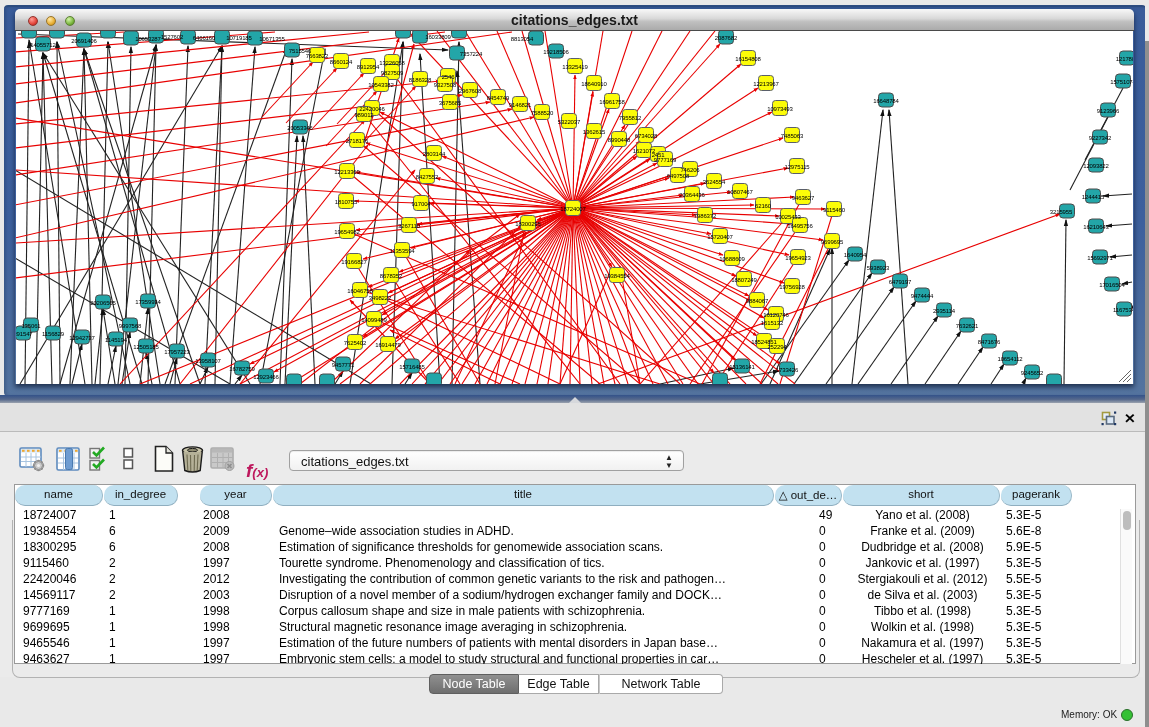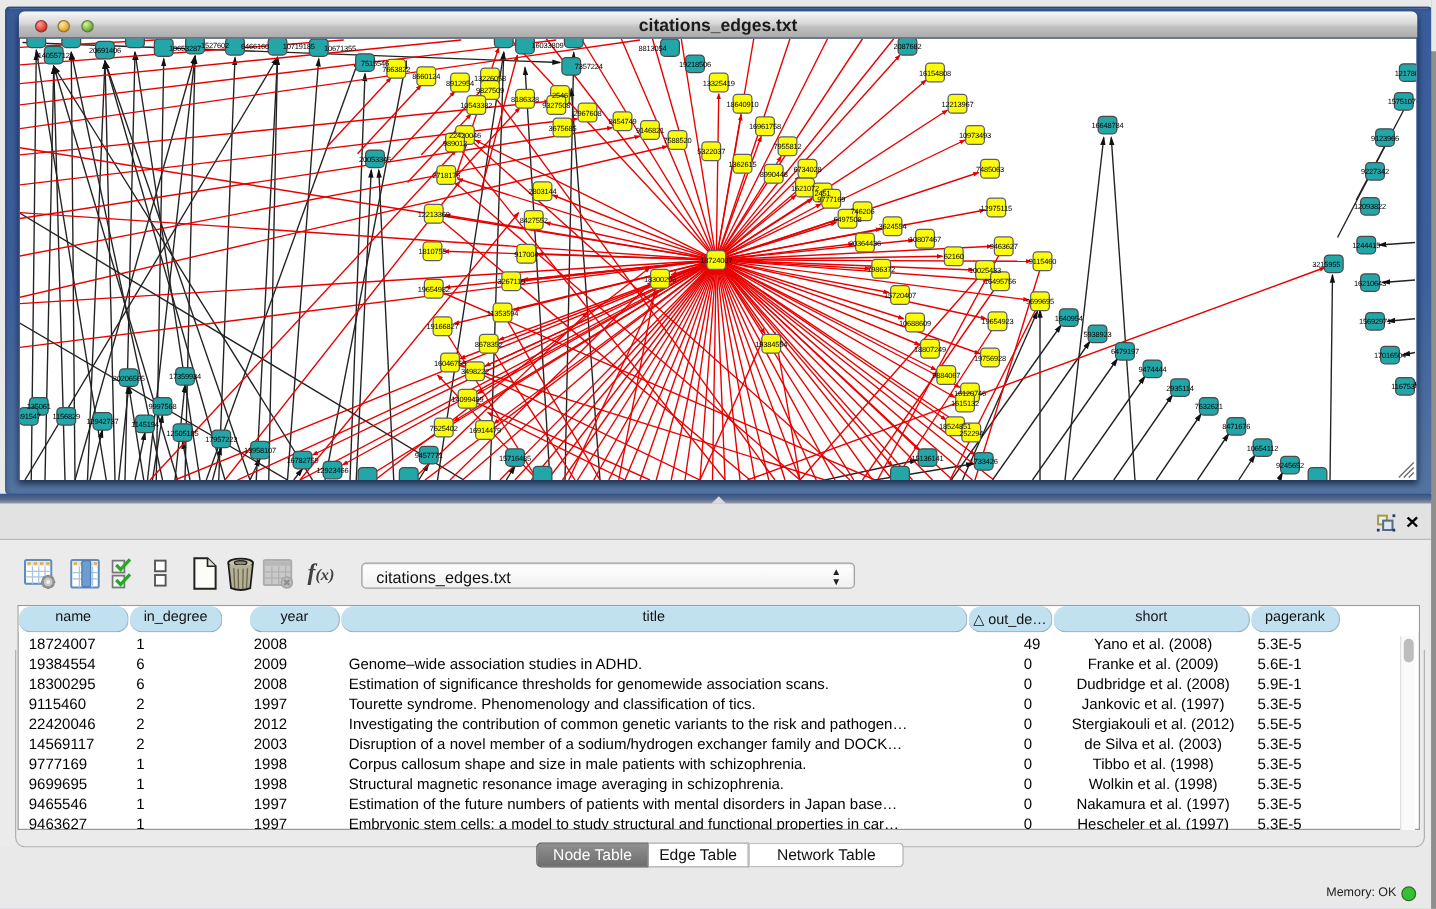--- a/index.html
+++ b/index.html
@@ -683,21 +683,21 @@
       <g stroke="#B0B0B0" stroke-width="1">
             <line x1="7.5" y1="8" x2="7.5" y2="23"></line>
             <line x1="13" y1="8" x2="13" y2="23"></line>
             <line x1="18.5" y1="8" x2="18.5" y2="23"></line>
       <line x1="2" y1="12.5" x2="23" y2="12.5"></line>
             <line x1="2" y1="17.5" x2="23" y2="17.5"></line>
           </g>
       <circle cx="19.5" cy="21" r="4.5" fill="#BBB" stroke="#A0A0A0"></circle>
       <path d="M17.5 19 l4 4 M21.5 19 l-4 4" stroke="#8E8E8E" stroke-width="1.6"></path>
     </svg>
-    <div class="icon" style="left:246px; top:4px; font-family:Liberation Serif, serif; font-style:italic; font-weight:bold; font-size:19px; color:#404040;">f<span style="font-size:13px">(x)</span></div>
+    <div class="icon" style="left:246px; top:16px; font-family:Liberation Sans, sans-serif; font-style:italic; font-weight:bold; font-size:19px; color:#be185d;">f<span style="font-size:13px">(x)</span></div>
     <div id="combo">
           <span class="txt">citations_edges.txt</span>
           <div class="ar">▲<br>▼</div>
         </div>
   </div>
   <div id="tbl">
     <div id="thead">
       <span style="left:0;width:88px">name</span>
       <span style="left:89px;width:74px">in_degree</span>
       <span style="left:185px;width:72px">year</span>
@@ -715,30 +715,30 @@
             <span class="c6">Yano et al. (2008)</span>
 <span class="c7">5.3E-5</span>
           </div>
 <div class="tr">
 <span class="c1">19384554</span>
             <span class="c2">6</span>
             <span class="c3">2009</span>
 <span class="c4">Genome–wide association studies in ADHD.</span>
             <span class="c5">0</span>
             <span class="c6">Franke et al. (2009)</span>
-<span class="c7">5.6E-1</span>
+<span class="c7">5.6E-8</span>
           </div>
 <div class="tr">
 <span class="c1">18300295</span>
             <span class="c2">6</span>
             <span class="c3">2008</span>
 <span class="c4">Estimation of significance thresholds for genomewide association scans.</span>
             <span class="c5">0</span>
             <span class="c6">Dudbridge et al. (2008)</span>
-<span class="c7">5.9E-1</span>
+<span class="c7">5.9E-5</span>
           </div>
 <div class="tr">
 <span class="c1">9115460</span>
             <span class="c2">2</span>
             <span class="c3">1997</span>
 <span class="c4">Tourette syndrome. Phenomenology and classification of tics.</span>
             <span class="c5">0</span>
             <span class="c6">Jankovic et al. (1997)</span>
 <span class="c7">5.3E-5</span>
           </div>

